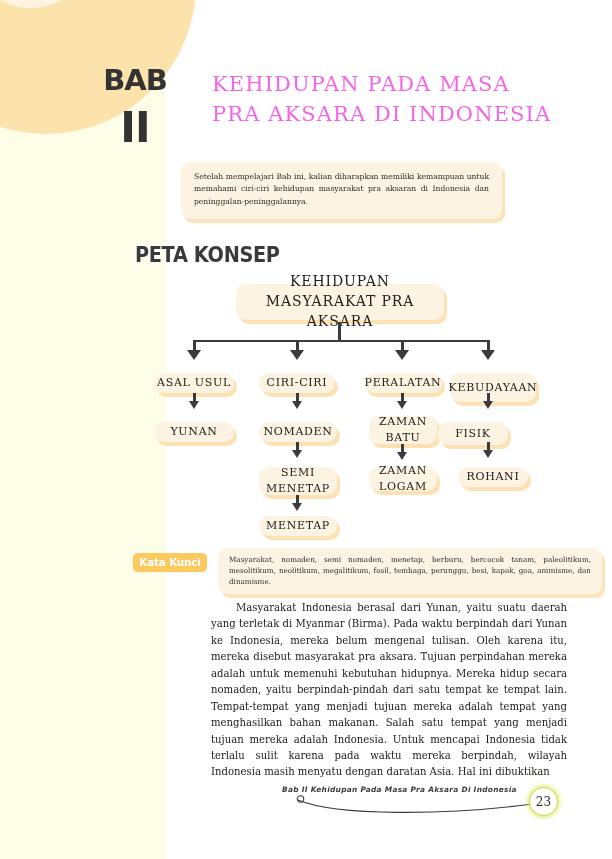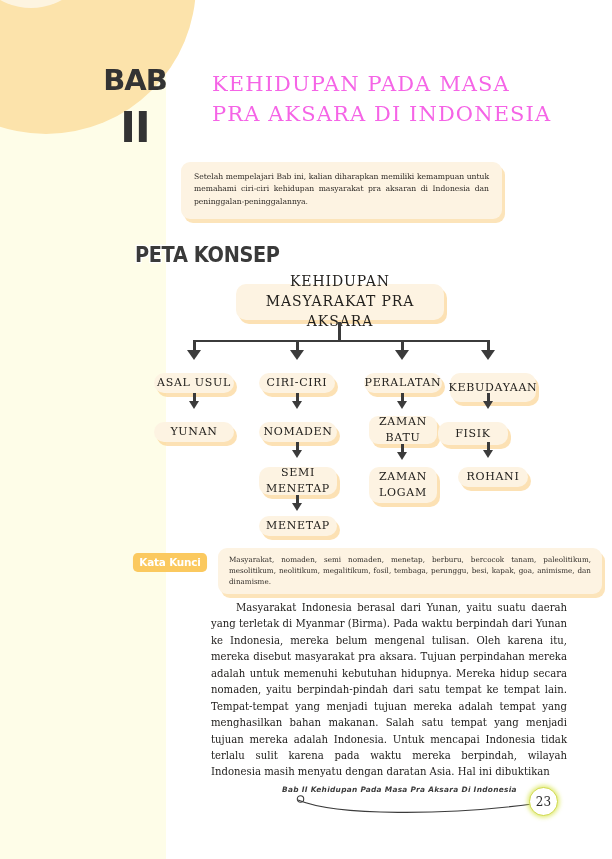--- a/index.html
+++ b/index.html
@@ -259,21 +259,21 @@
     <div class="node" style="left:259px; top:516px; width:78px; height:20px;">MENETAP</div>
 
     <div class="vstem" style="left:401px; top:340px; height:12px;"></div>
     <div class="arrow" style="left:395px; top:350px;"></div>
     <div class="node" style="left:364px; top:373px; width:78px; height:20px;">PERALATAN</div>
     <div class="vstem" style="left:401px; top:393px; height:10px;"></div>
     <div class="arrow small" style="left:397px; top:401px;"></div>
     <div class="node" style="left:369px; top:416px; width:68px; height:28px;border-radius:9px;">ZAMAN BATU</div>
     <div class="vstem" style="left:401px; top:444px; height:10px;"></div>
     <div class="arrow small" style="left:397px; top:452px;"></div>
-    <div class="node" style="left:369px; top:467px; width:68px; height:36px;">ZAMAN LOGAM</div>
+    <div class="node" style="left:369px; top:467px; width:68px; height:24px;">ZAMAN LOGAM</div>
 
     <div class="vstem" style="left:487px; top:340px; height:12px;"></div>
     <div class="arrow" style="left:481px; top:350px;"></div>
     <div class="node" style="left:450px; top:373px; width:86px; height:29px;">KEBUDAYAAN</div>
     <div class="vstem" style="left:487px; top:393px; height:10px;"></div>
     <div class="arrow small" style="left:483px; top:401px;"></div>
     <div class="node" style="left:438px; top:422px; width:70px; height:23px;">FISIK</div>
     <div class="vstem" style="left:487px; top:442px; height:10px;"></div>
     <div class="arrow small" style="left:483px; top:450px;"></div>
     <div class="node" style="left:458px; top:467px; width:70px; height:20px;">ROHANI</div>

